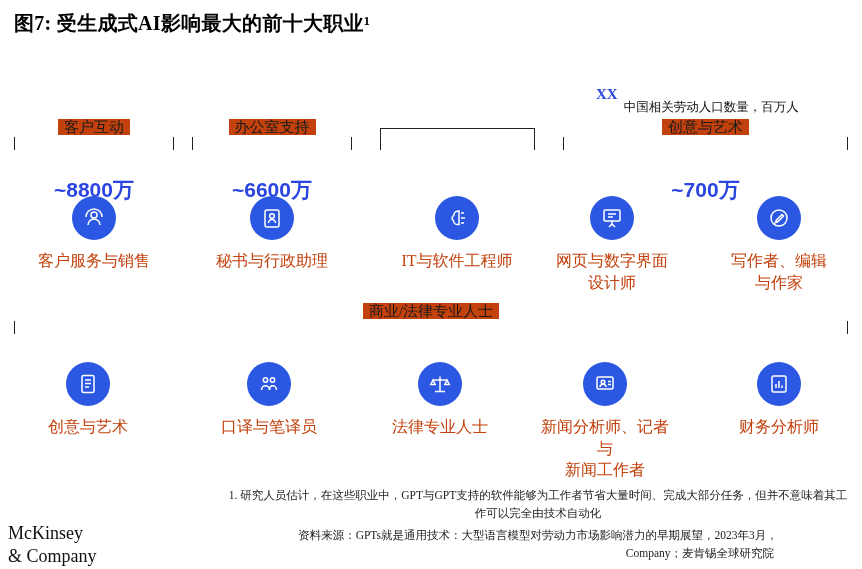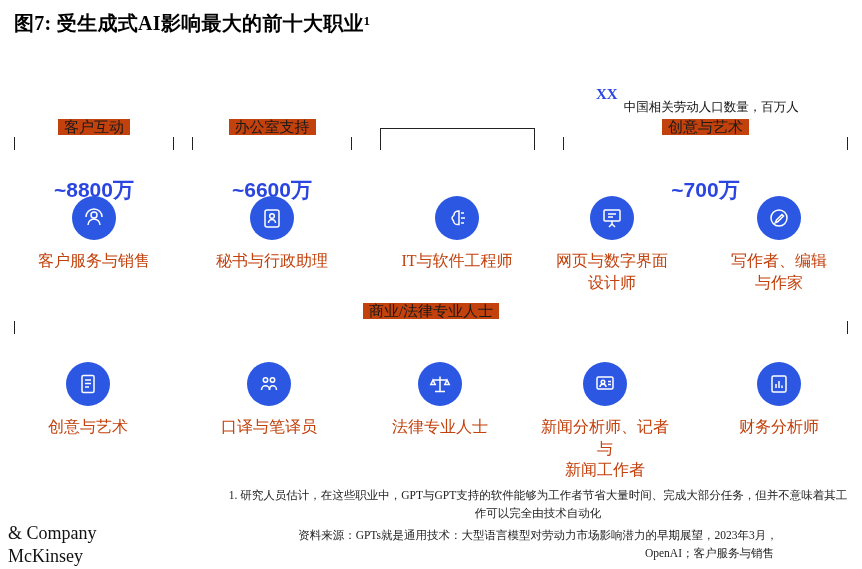--- a/index.html
+++ b/index.html
@@ -300,19 +300,19 @@
       <rect x="5" y="4" width="14" height="16" rx="1.5"></rect>
       <path d="M9 16v-4M12 16v-7M15 16v-2.5"></path>
     </svg>
   </div>
   <div class="occ-label">财务分析师</div>
 </div>
 
 <div class="footnote">1. 研究人员估计，在这些职业中，GPT与GPT支持的软件能够为工作者节省大量时间、完成大部分任务，但并不意味着其工作可以完全由技术自动化</div>
 <div class="source">
   <span>资料来源：GPTs就是通用技术：大型语言模型对劳动力市场影响潜力的早期展望，2023年3月，</span>
-  <span class="line2">OpenAI；客户服务与销售</span>
+  <span class="line2">Company；麦肯锡全球研究院</span>
 </div>
 
 <div class="brand">
+  <div>McKinsey</div>
   <div>&amp; Company</div>
-  <div>McKinsey</div>
 </div>
 
 </body></html>

